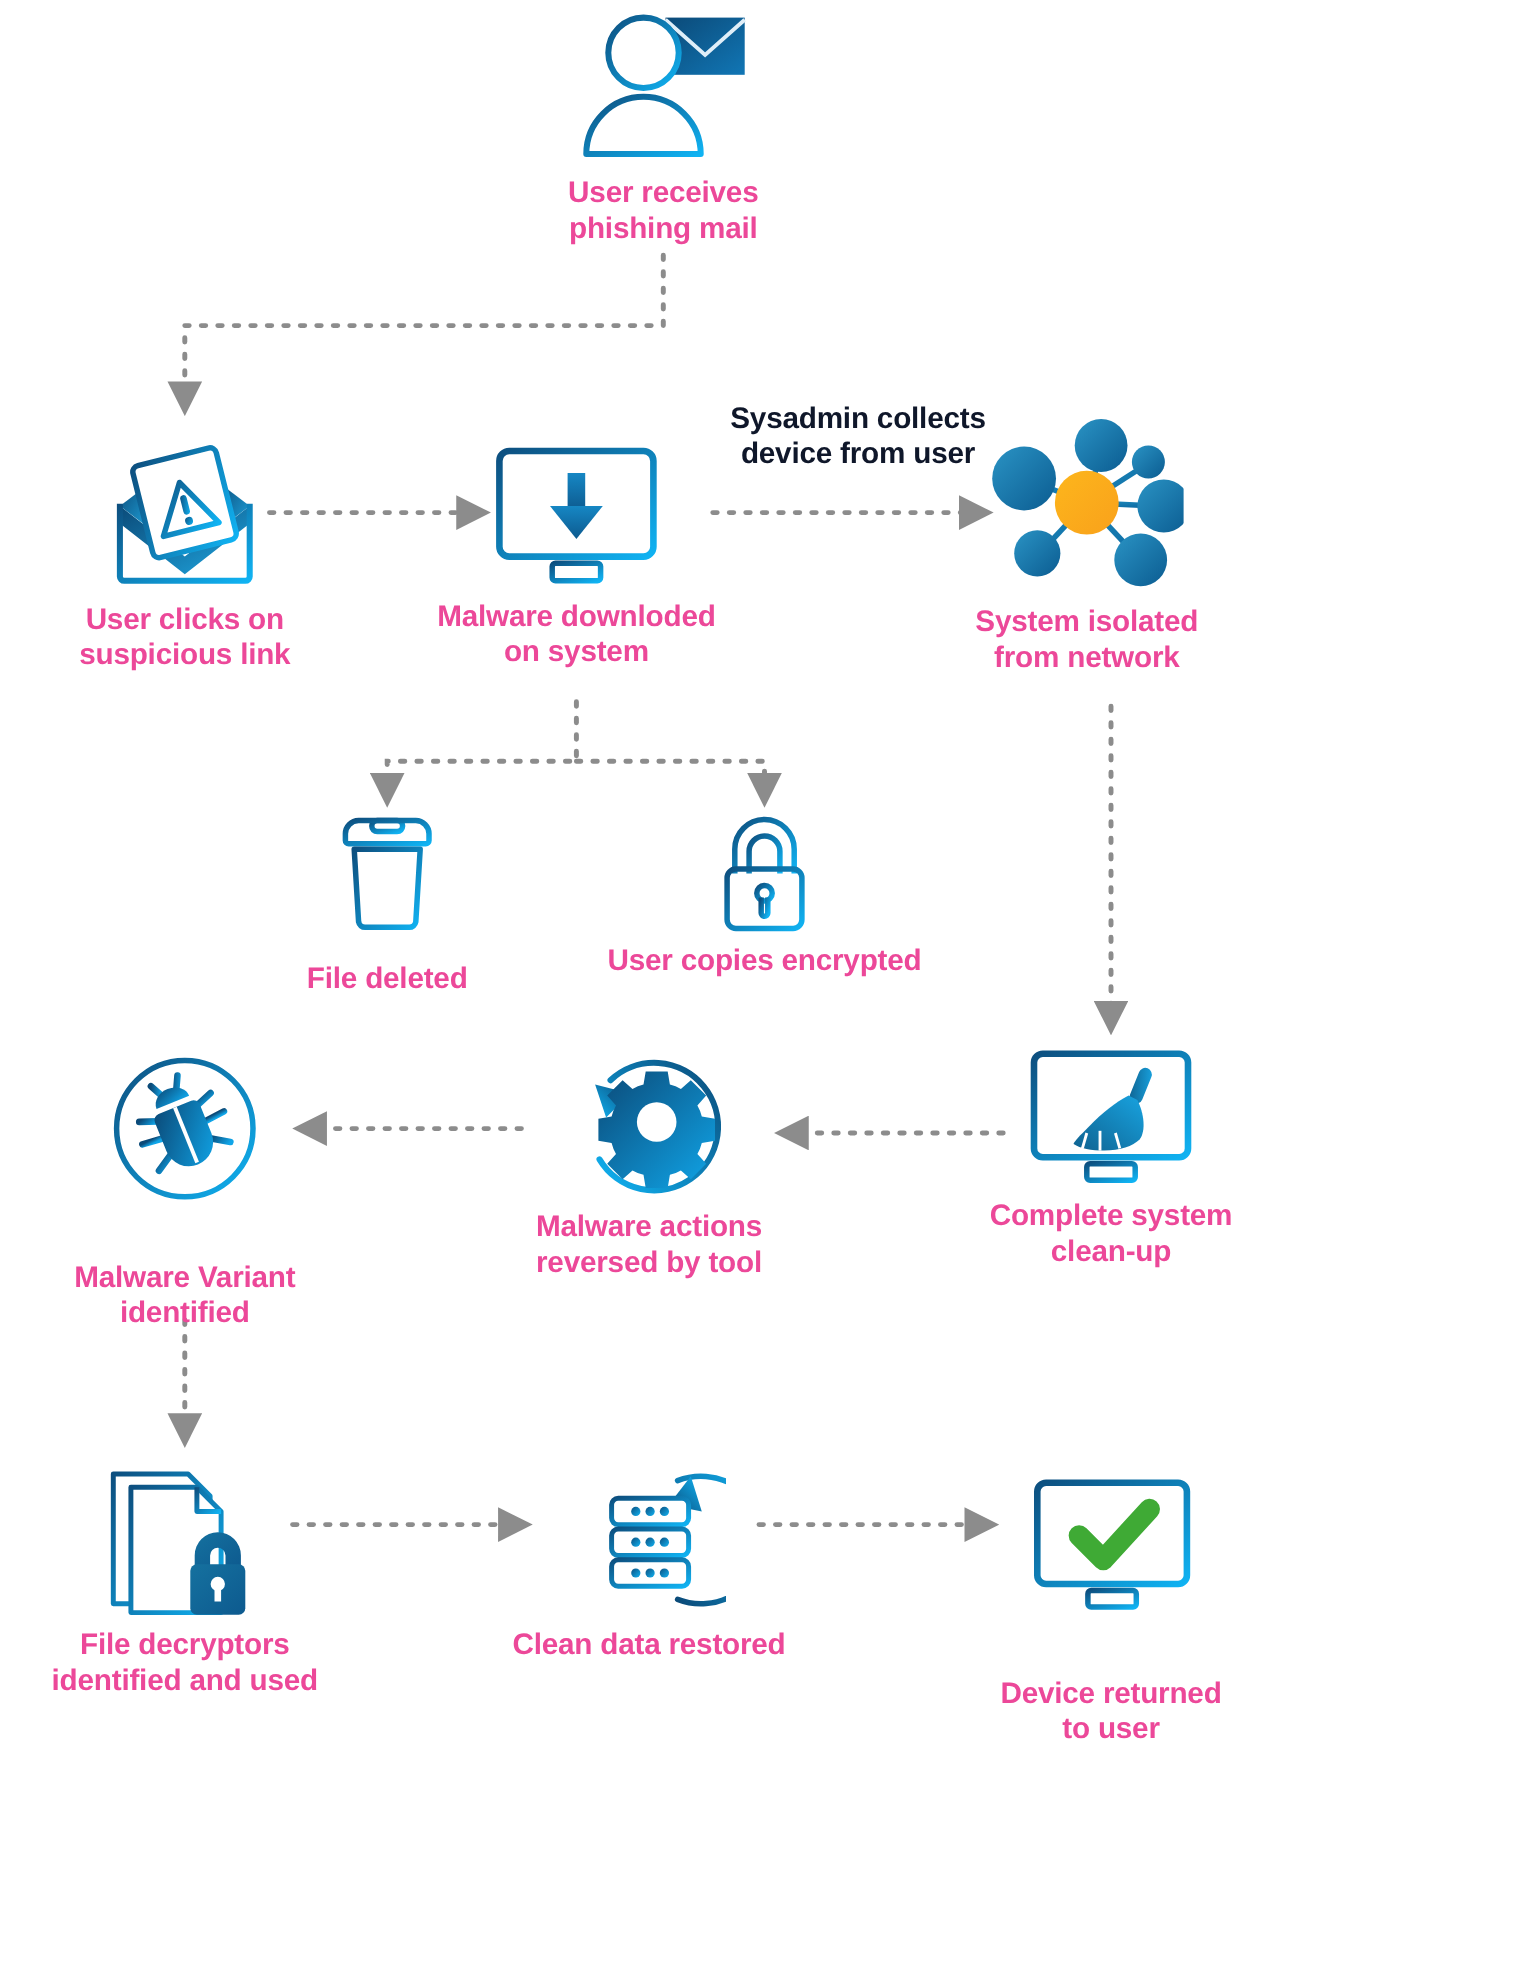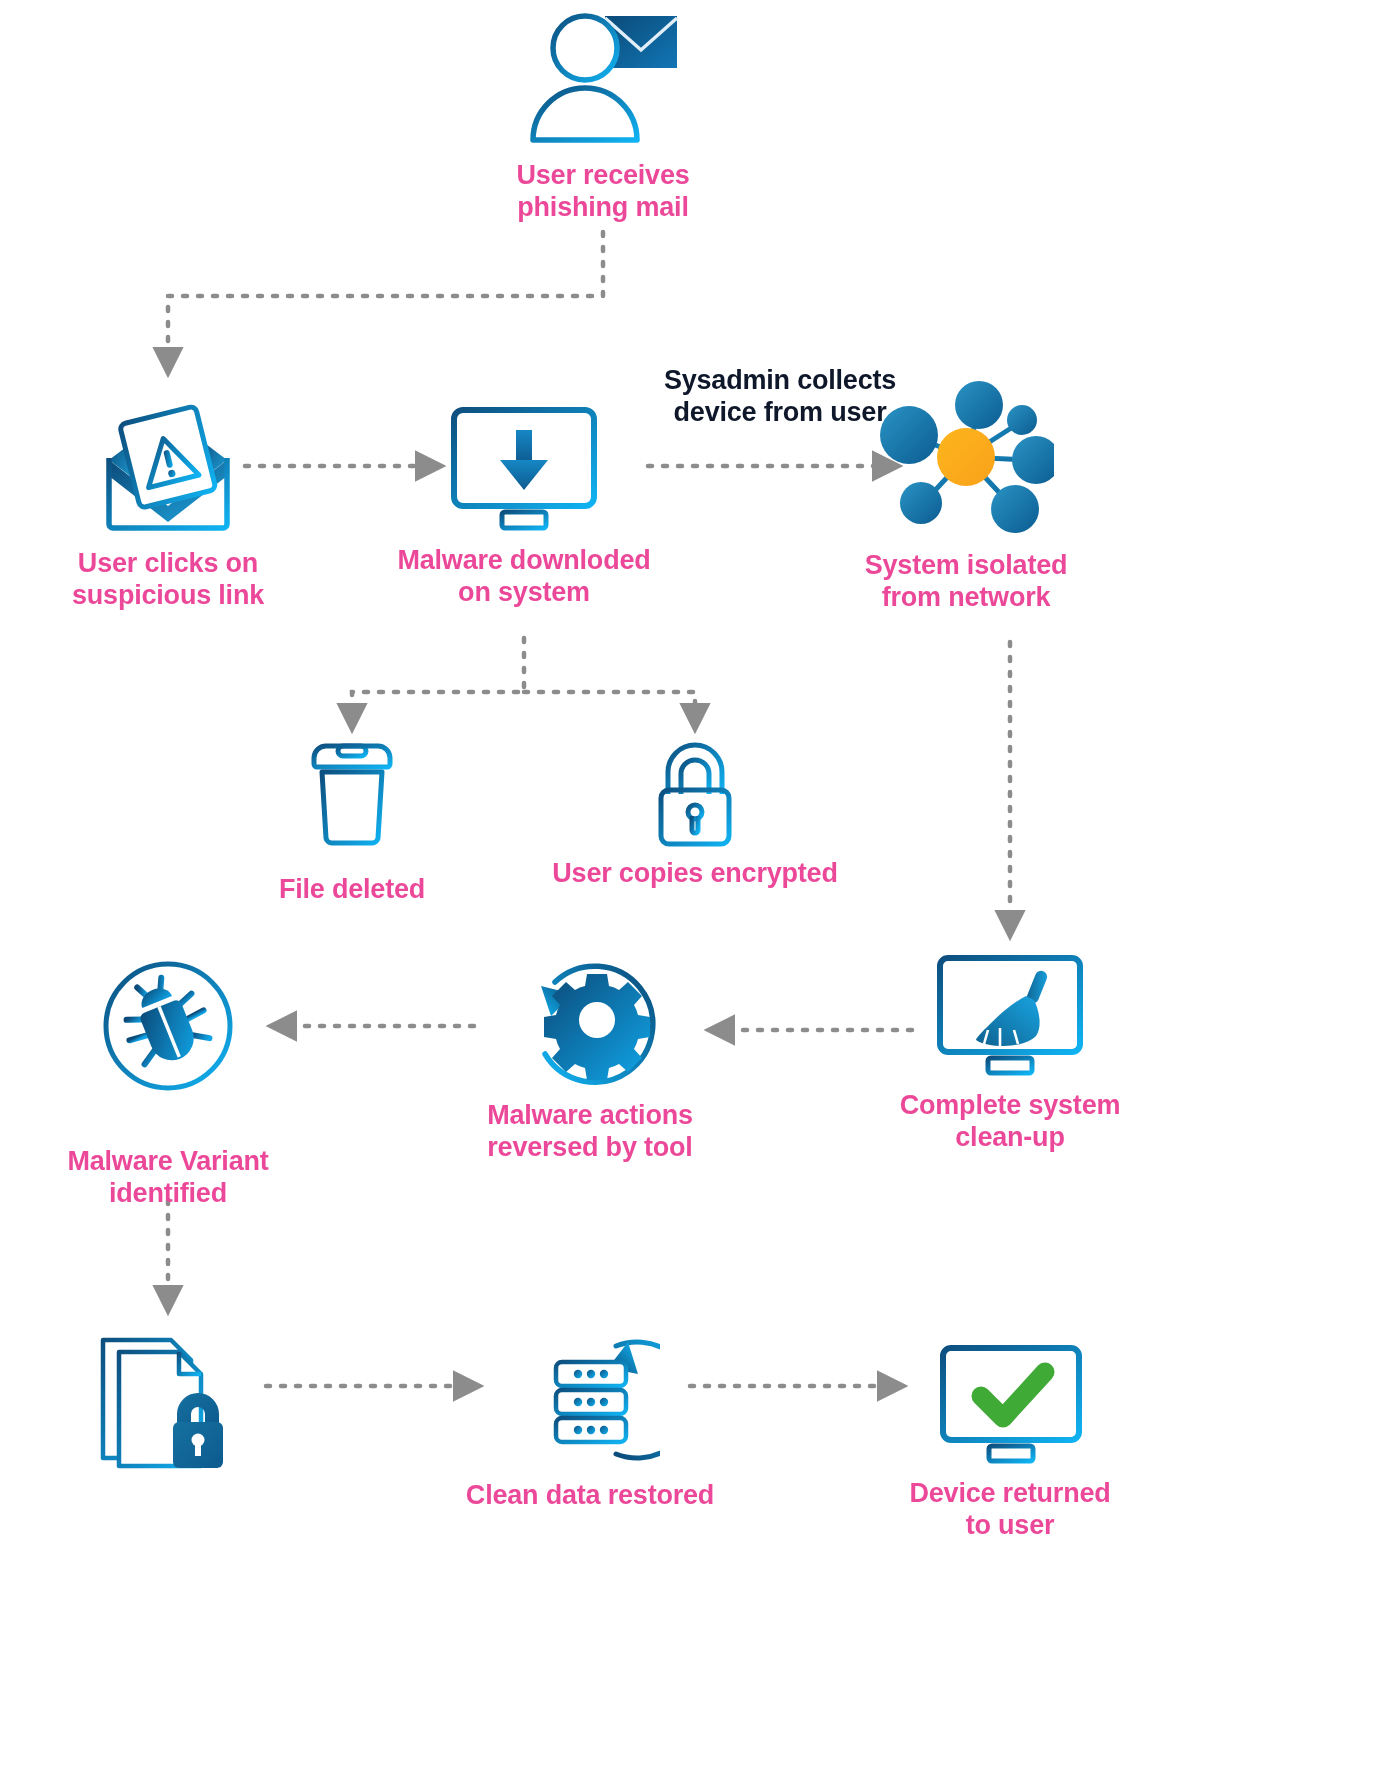--- a/index.html
+++ b/index.html
@@ -169,21 +169,21 @@
         <rect x="58" y="112" width="44" height="16" rx="3" fill="#fff" stroke="url(#g3)" stroke-width="5"></rect>
       </svg>
     </div>
     <div class="caption">Malware downloded
 on system</div>
   </div>
 
   <div class="edge-label" style="left:630px; top:365px; width:300px;">Sysadmin collects
 device from user</div>
 
-  <div class="node" style="left:826px; top:375px; width:280px;">
+  <div class="node" style="left:848px; top:375px; width:280px;">
     <div class="glyph">
       <svg width="175" height="165" viewBox="0 0 175 165">
         <defs>
           <linearGradient id="gn" x1="0" y1="0" x2="1" y2="1">
             <stop offset="0" stop-color="#1b85b8"></stop>
               <stop offset="1" stop-color="#0f6ea6"></stop>
           </linearGradient>
           <linearGradient id="gn2" x1="0" y1="0" x2="1" y2="1">
             <stop offset="0" stop-color="#2a93c4"></stop>
               <stop offset="1" stop-color="#0b5c91"></stop>
@@ -391,20 +391,22 @@
 
         <g>
           <path d="M84,96 L84,84 a21,21 0 0 1 42,0 L126,96 L112,96 L112,84
                    a7,7 0 0 0 -14,0 L98,96 z" fill="url(#g10b)"></path>
           <rect x="80" y="92" width="50" height="46" rx="6" fill="url(#g10b)"></rect>
           <circle cx="105" cy="110" r="6.5" fill="#fff"></circle>
           <path d="M102,113 L102,126 h6 L108,113 z" fill="#fff"></path>
         </g>
       </svg>
     </div>
+    <div class="caption">File decryptors
+identified and used</div>
   </div>
 
   <div class="node" style="left:450px; top:1330px; width:280px;">
     <div class="glyph">
       <svg width="140" height="140" viewBox="0 0 140 140">
         <defs>
           <linearGradient id="g11" x1="0" y1="0" x2="1" y2="1">
             <stop offset="0" stop-color="#0d4f7f"></stop>
               <stop offset="1" stop-color="#10b3f3"></stop>
           </linearGradient>
@@ -431,21 +433,21 @@
             <circle cx="84" cy="72" r="4.2"></circle>
           <circle cx="58" cy="100" r="4.2"></circle>
             <circle cx="71" cy="100" r="4.2"></circle>
             <circle cx="84" cy="100" r="4.2"></circle>
         </g>
       </svg>
     </div>
     <div class="caption">Clean data restored</div>
   </div>
 
-  <div class="node" style="left:870px; top:1340px; width:280px;">
+  <div class="node" style="left:870px; top:1340px; width:280px;gap:46px;">
     <div class="glyph">
       <svg width="155" height="128" viewBox="0 0 155 128">
         <defs>
           <linearGradient id="g12" x1="0" y1="0" x2="1" y2="1">
             <stop offset="0" stop-color="#0d4f7f"></stop>
               <stop offset="1" stop-color="#10b3f3"></stop>
           </linearGradient>
         </defs>
         <rect x="10" y="8" width="136" height="92" rx="8" fill="#fff" stroke="url(#g12)" stroke-width="6"></rect>
         <path d="M48,56 L70,78 L112,32" fill="none" stroke="#3faa35" stroke-width="19" stroke-linecap="round" stroke-linejoin="round"></path>

